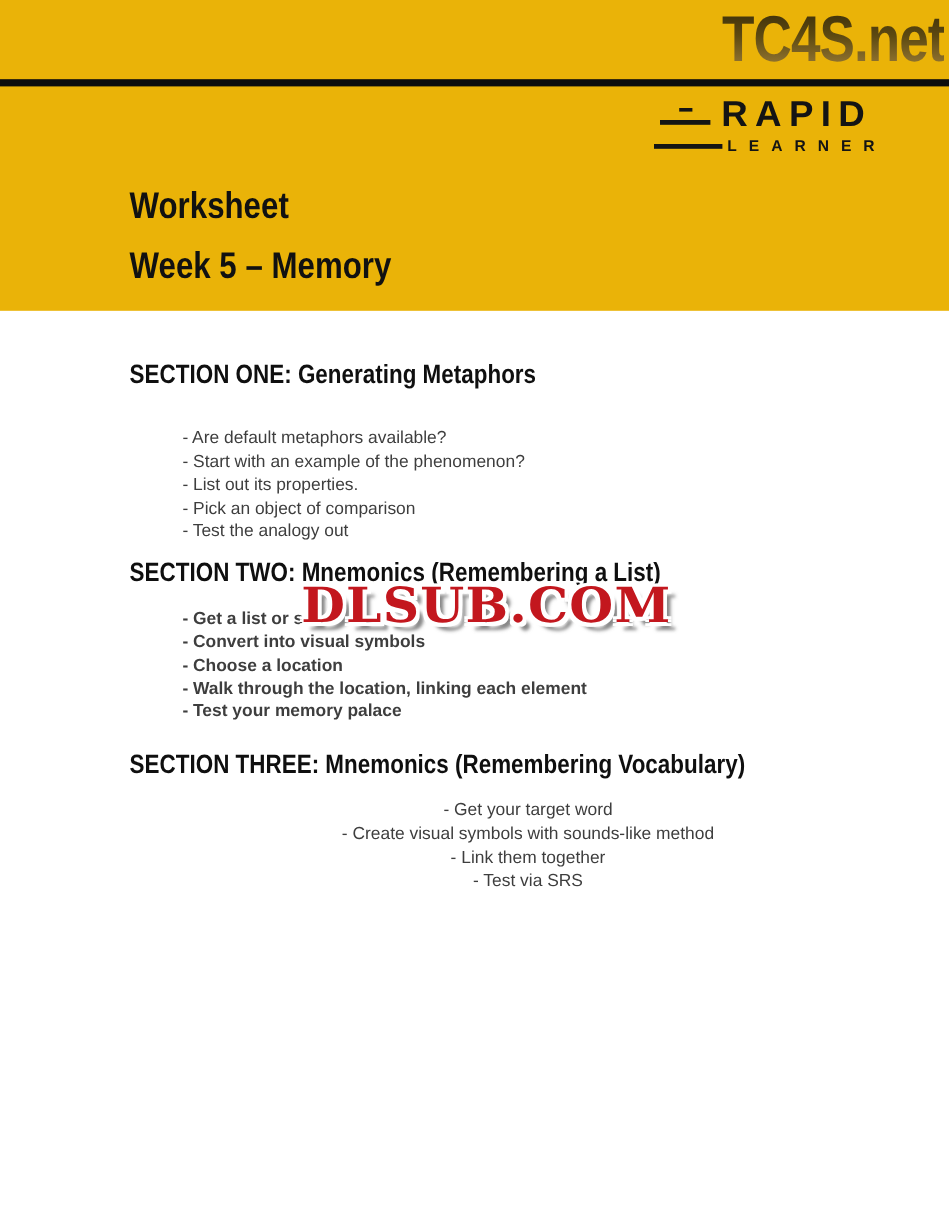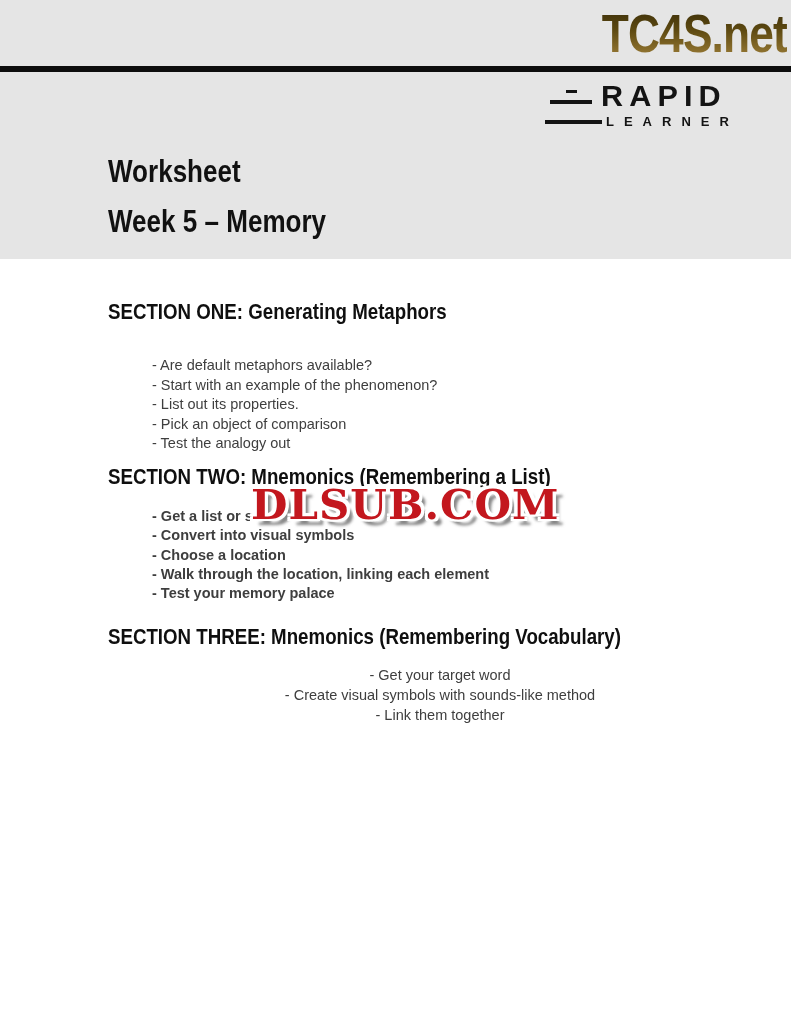--- a/index.html
+++ b/index.html
@@ -3,21 +3,21 @@
 <meta charset="utf-8">
 <style>
   html,body{margin:0;padding:0;background:#e8e8e8;}
   .page{
     position:relative;width:791px;height:1024px;margin:0 auto;
     background:#ffffff;overflow:hidden;
     font-family:"Liberation Sans",sans-serif;
   }
 
   
-  .banner{position:absolute;top:0;left:0;width:791px;height:259px;background:#e5e5e5;}
+  .banner{position:absolute;top:0;left:0;width:791px;height:259px;background:#eab308;}
   .header-bar{position:absolute;top:66px;left:0;width:791px;height:6px;background:#0D0D0D;}
 
   
   .tc4s{
     position:absolute;top:2px;right:4px;
     font-size:54px;font-weight:bold;letter-spacing:-1px;
     transform:scaleX(0.82);transform-origin:right top;
     background:linear-gradient(180deg,#372B09 4%,#5d4911 45%,#8a6e2c 78%,#a8894a 100%);
     -webkit-background-clip:text;background-clip:text;
     -webkit-text-fill-color:transparent;color:#5d4911;
@@ -130,18 +130,19 @@
       <div class="li">- Test your memory palace</div>
     </div>
   </div>
 
   <div class="section s3">
     <h2>SECTION THREE: Mnemonics (Remembering Vocabulary)</h2>
     <div class="list">
       <div class="li">- Get your target word</div>
       <div class="li">- Create visual symbols with sounds-like method</div>
       <div class="li">- Link them together</div>
+      <div class="li">- Test via SRS</div>
     </div>
   </div>
 
   <div class="dlsub">DLSUB.COM</div>
 
 </div>
 
 </body></html>

